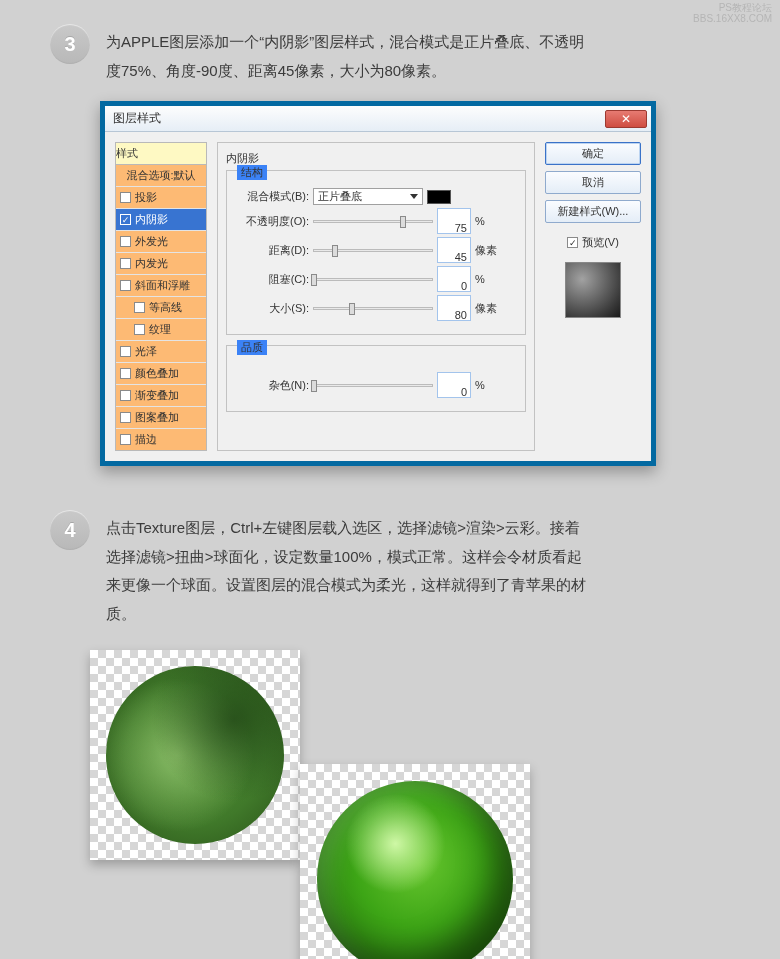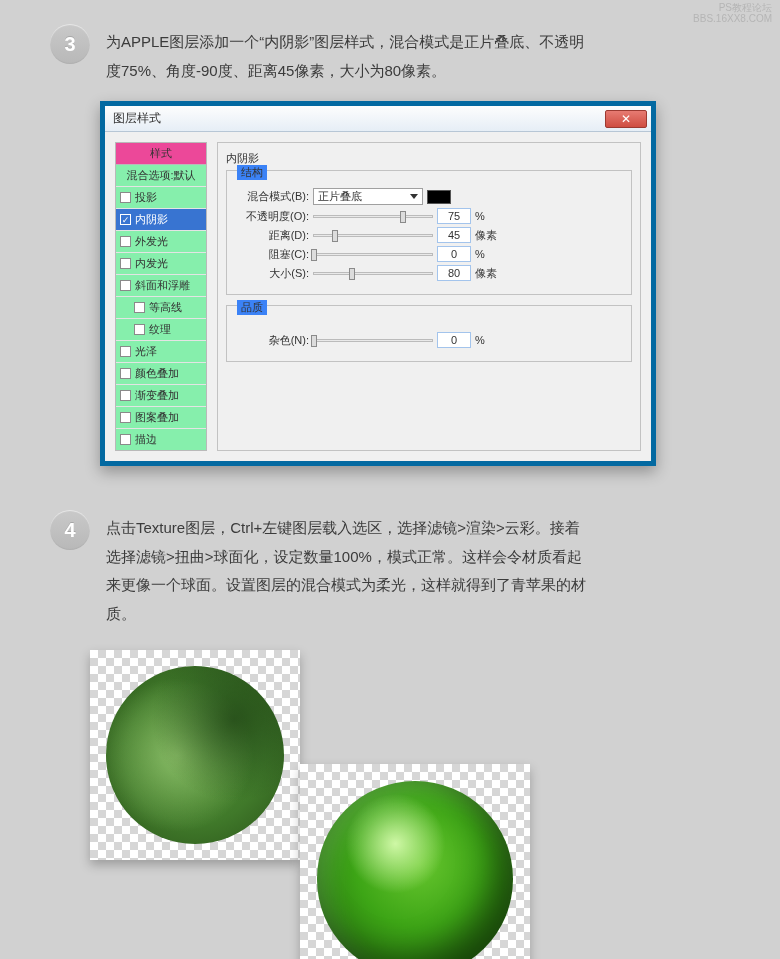--- a/index.html
+++ b/index.html
@@ -75,29 +75,28 @@
     font-size: 12px; line-height: 1;
   }
   .dialog-body {
     display: flex;
     padding: 10px;
     gap: 10px;
   }
   .styles-col { width: 92px; }
   .styles-head {
     border: 1px solid #b9b9b9;
-    background: #ec4899;
-    text-align: center;
+    background: #fef9c3;
     font-size: 11px;
     padding: 3px 0;
   }
   .styles-list {
     border: 1px solid #b9b9b9;
     border-top: none;
-    background: #86efac;
+    background: #fdba74;
     text-align: right;
   }
   .style-row {
     display: flex;
     align-items: center;
     gap: 4px;
     padding: 3px 4px;
     border-bottom: 1px solid #e4e4e4;
     font-size: 11px;
     white-space: nowrap;
@@ -186,22 +185,22 @@
     top: -5px;
     width: 6px; height: 12px;
     background: #dcdcdc;
     border: 1px solid #8a8a8a;
     transform: translateX(-50%);
   }
   .numbox {
     border: 1px solid #a3c4ec;
     background: #fff;
     width: 34px; height: 16px;
-    text-align: center;
-    padding: 0 3px;
+    text-align: right;
+    padding: 12px 3px;
     font-size: 11px;
     line-height: 14px;
   }
   .unit { font-size: 11px; color:#333; }
   .angle-dial {
     width: 28px; height: 28px;
     border: 1px solid #888; border-radius: 50%;
     position: relative;
     background: #fff;
   }
@@ -424,20 +423,30 @@
               <span class="slider-track">
                   <span class="slider-thumb" style="left:0%"></span>
                 </span>
               <span class="numbox">0</span>
               <span class="unit">%</span>
             </div>
           </div>
         </div>
       </div>
 
+      <div class="btn-col">
+        <div class="winbtn primary">确定</div>
+        <div class="winbtn">取消</div>
+        <div class="winbtn">新建样式(W)...</div>
+        <div class="prev-row">
+          <span class="chk on"></span>
+          <span>预览(V)</span>
+        </div>
+        <div class="preview-box"></div>
+      </div>
     </div>
   </div>
 </div>
 
 <div class="step-block">
   <div class="step-header">
     <div class="step-number">4</div>
     <div class="step-text">点击Texture图层，Ctrl+左键图层载入选区，选择滤镜&gt;渲染&gt;云彩。接着选择滤镜&gt;扭曲&gt;球面化，设定数量100%，模式正常。这样会令材质看起来更像一个球面。设置图层的混合模式为柔光，这样就得到了青苹果的材质。</div>
   </div>
 </div>

